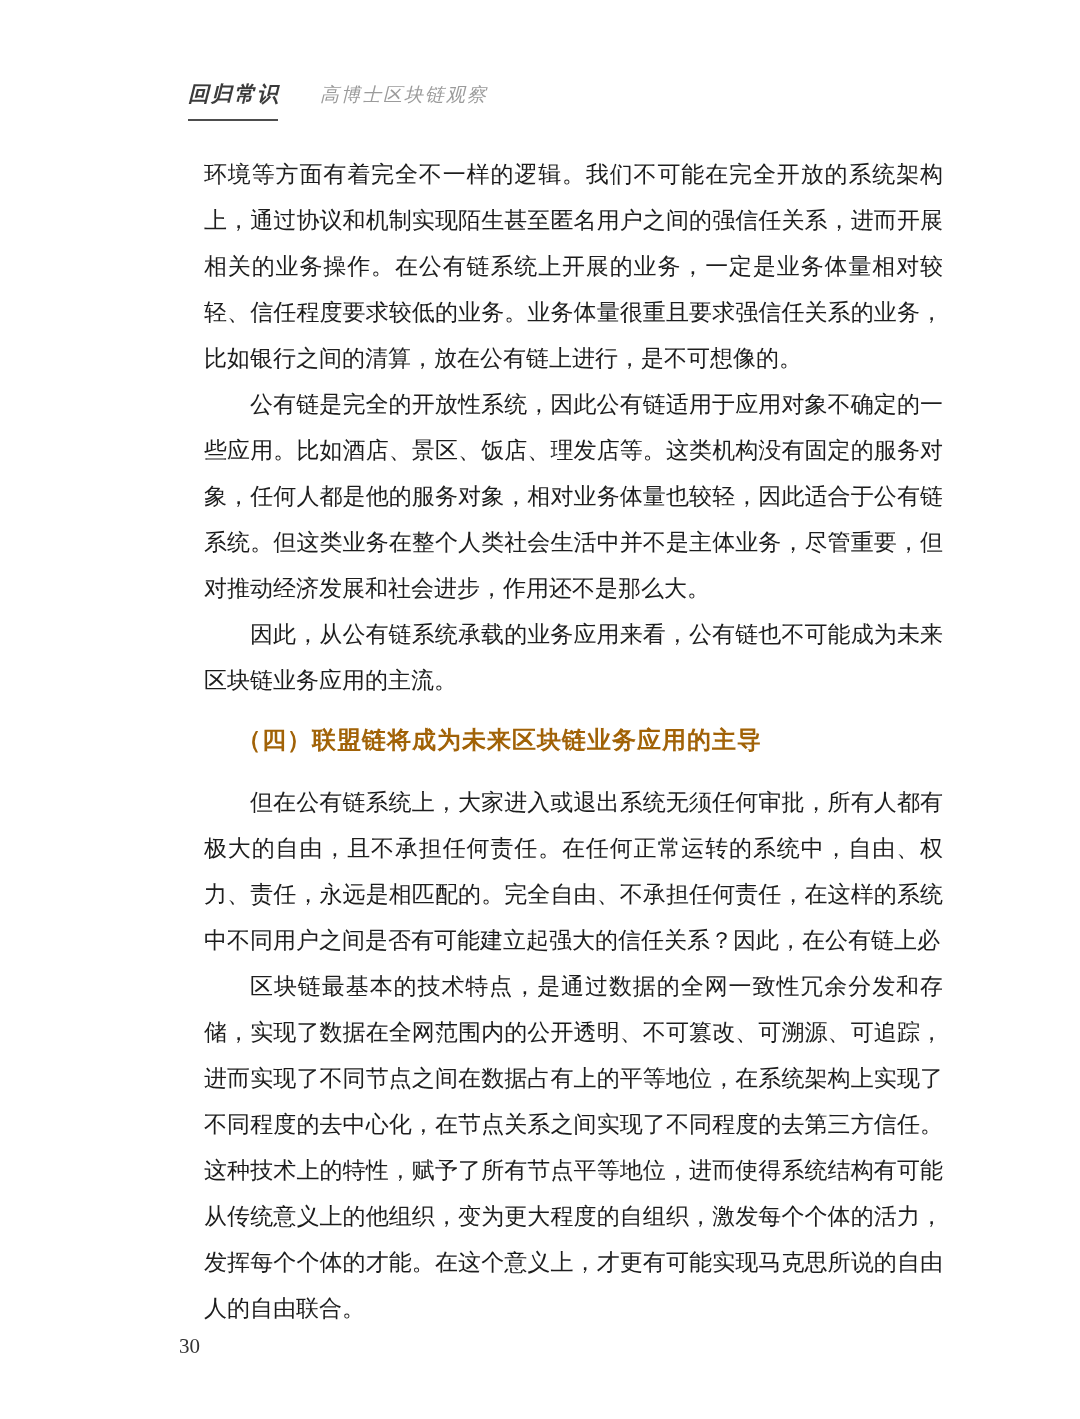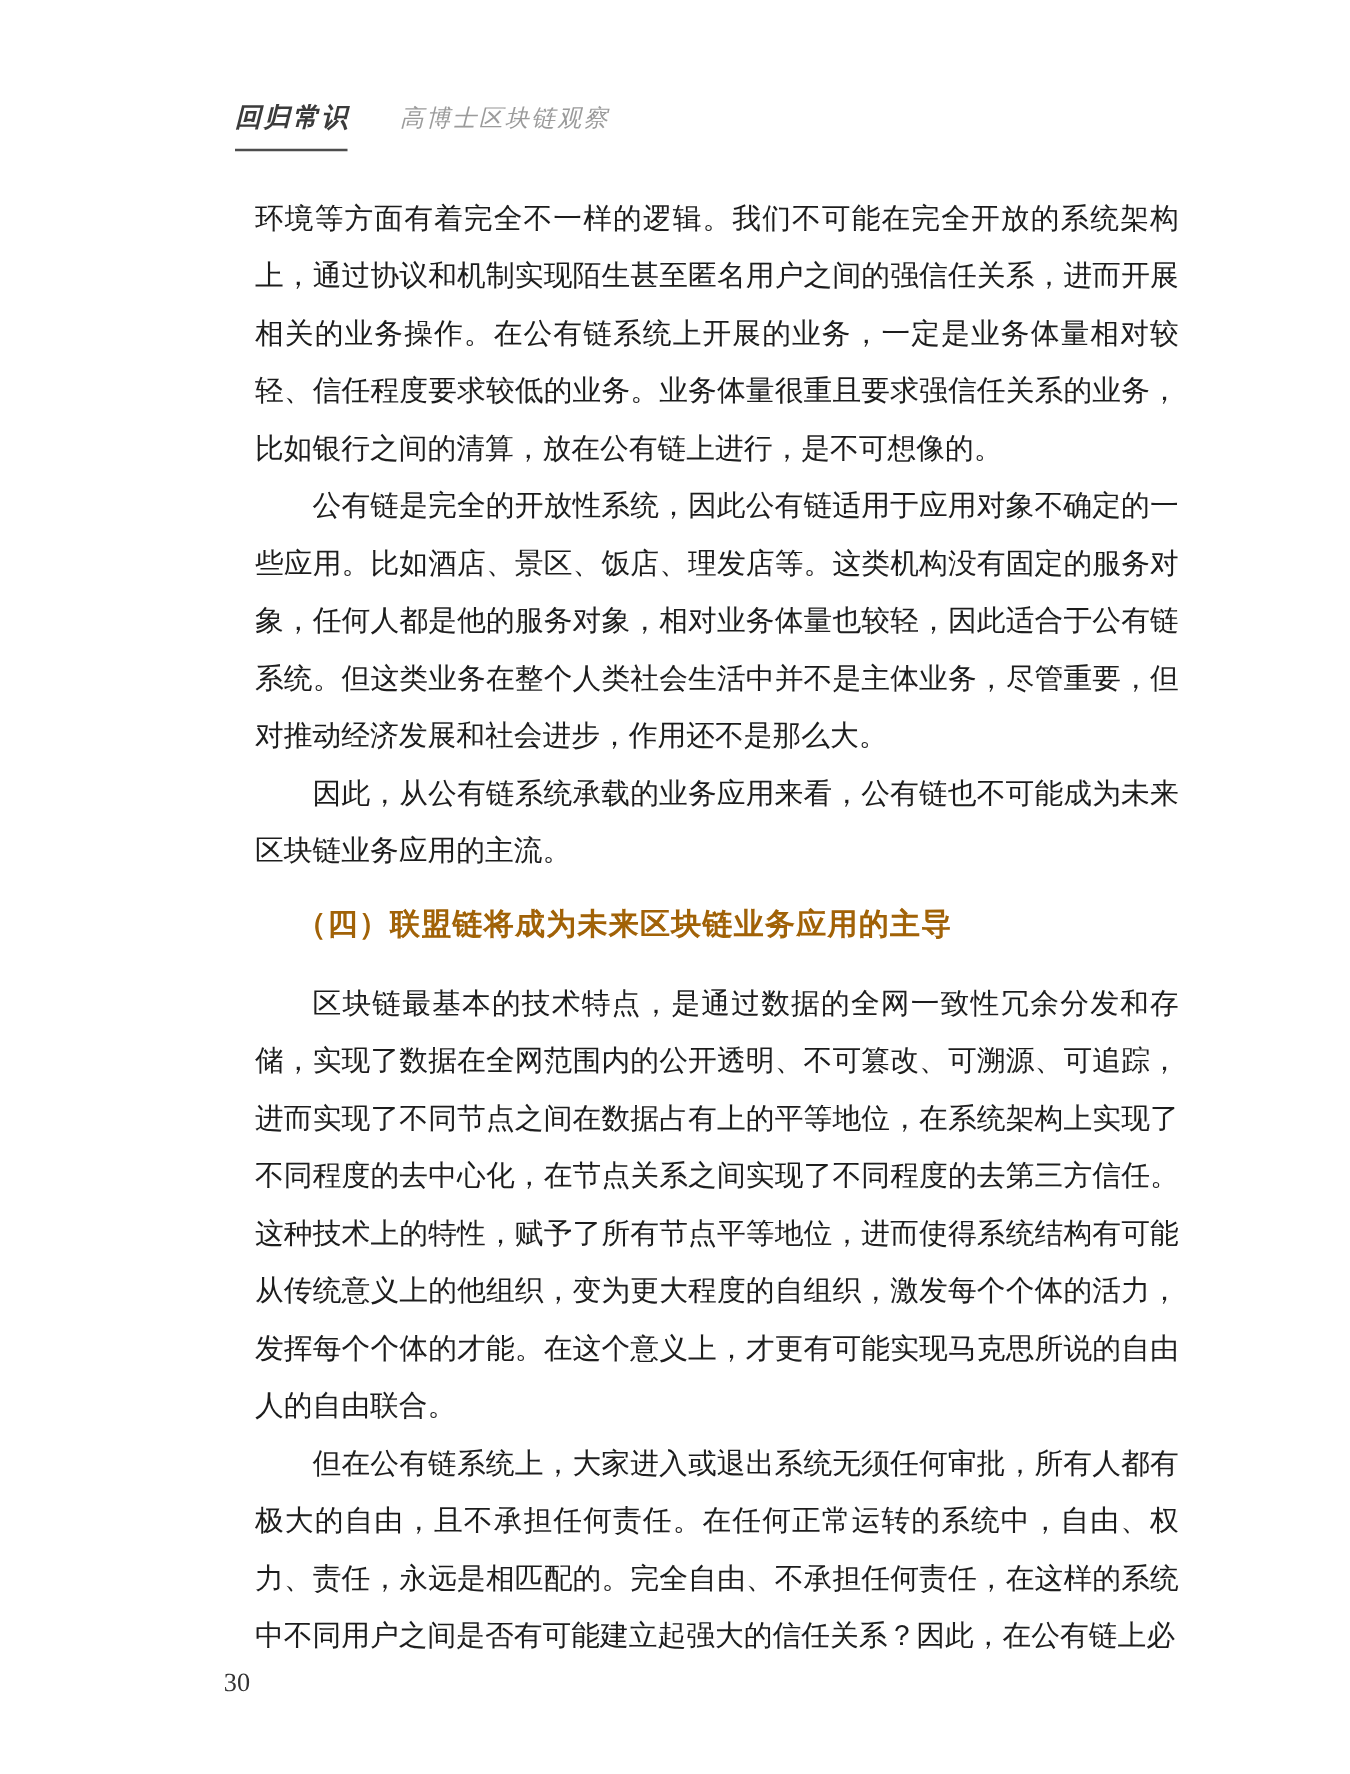--- a/index.html
+++ b/index.html
@@ -107,21 +107,21 @@
     <div class="header-underline"></div>
   </header>
 
   <main class="page-body">
     <p class="para para-first">环境等方面有着完全不一样的逻辑。我们不可能在完全开放的系统架构上，通过协议和机制实现陌生甚至匿名用户之间的强信任关系，进而开展相关的业务操作。在公有链系统上开展的业务，一定是业务体量相对较轻、信任程度要求较低的业务。业务体量很重且要求强信任关系的业务，比如银行之间的清算，放在公有链上进行，是不可想像的。</p>
     <p class="para">公有链是完全的开放性系统，因此公有链适用于应用对象不确定的一些应用。比如酒店、景区、饭店、理发店等。这类机构没有固定的服务对象，任何人都是他的服务对象，相对业务体量也较轻，因此适合于公有链系统。但这类业务在整个人类社会生活中并不是主体业务，尽管重要，但对推动经济发展和社会进步，作用还不是那么大。</p>
     <p class="para">因此，从公有链系统承载的业务应用来看，公有链也不可能成为未来区块链业务应用的主流。</p>
 
     <h2 class="section-heading">（四）联盟链将成为未来区块链业务应用的主导</h2>
 
+    <p class="para">但在公有链系统上，大家进入或退出系统无须任何审批，所有人都有极大的自由，且不承担任何责任。在任何正常运转的系统中，自由、权力、责任，永远是相匹配的。完全自由、不承担任何责任，在这样的系统中不同用户之间是否有可能建立起强大的信任关系？因此，在公有链上必</p>
     <p class="para">区块链最基本的技术特点，是通过数据的全网一致性冗余分发和存储，实现了数据在全网范围内的公开透明、不可篡改、可溯源、可追踪，进而实现了不同节点之间在数据占有上的平等地位，在系统架构上实现了不同程度的去中心化，在节点关系之间实现了不同程度的去第三方信任。这种技术上的特性，赋予了所有节点平等地位，进而使得系统结构有可能从传统意义上的他组织，变为更大程度的自组织，激发每个个体的活力，发挥每个个体的才能。在这个意义上，才更有可能实现马克思所说的自由人的自由联合。</p>
-    <p class="para">但在公有链系统上，大家进入或退出系统无须任何审批，所有人都有极大的自由，且不承担任何责任。在任何正常运转的系统中，自由、权力、责任，永远是相匹配的。完全自由、不承担任何责任，在这样的系统中不同用户之间是否有可能建立起强大的信任关系？因此，在公有链上必</p>
   </main>
 
   <footer class="page-footer">
     <span class="page-number">30</span>
   </footer>
 
 </div>
 
 </body></html>

